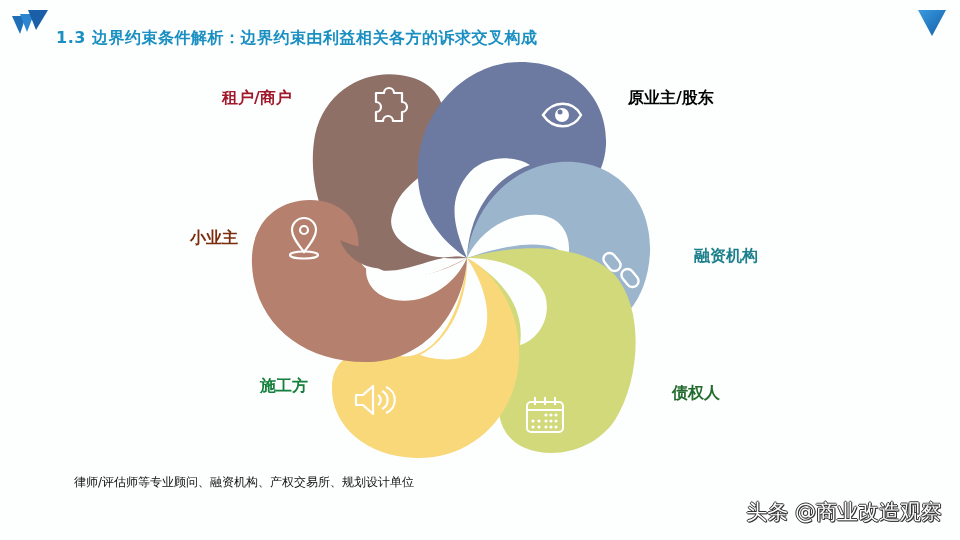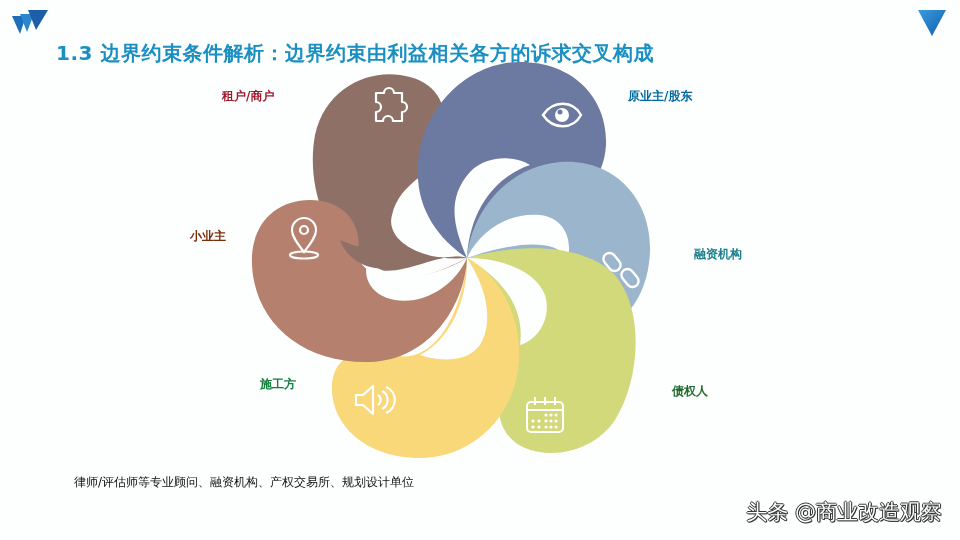--- a/index.html
+++ b/index.html
@@ -1,21 +1,21 @@
 <!DOCTYPE html>
 <html><head>
 <meta charset="utf-8">
 <style>
   html,body{margin:0;padding:0;background:#fdfefe;}
   body{width:960px;height:540px;position:relative;overflow:hidden;font-family:"DejaVu Sans","Liberation Sans",sans-serif;}
   .logo{position:absolute;left:12px;top:10px;width:36px;height:28px;}
   .corner-tri{position:absolute;right:14px;top:10px;width:28px;height:26px;}
-  .title{position:absolute;left:56px;top:40px;font-size:20px;font-weight:bold;color:#1a8fc1;letter-spacing:0.5px;white-space:nowrap;}
+  .title{position:absolute;left:56px;top:28px;font-size:16px;font-weight:bold;color:#1a8fc1;letter-spacing:0.5px;white-space:nowrap;}
   .diagram{position:absolute;left:0;top:0;width:960px;height:540px;}
-  .label{position:absolute;font-size:12px;font-weight:bold;white-space:nowrap;}
+  .label{position:absolute;font-size:16px;font-weight:bold;white-space:nowrap;}
   .footer-note{position:absolute;left:74px;top:474px;font-size:12px;color:#111;white-space:nowrap;}
   .watermark{position:absolute;right:18px;top:498px;font-size:21px;color:#fff;white-space:nowrap;
     text-shadow:1px 1px 0 #333,-1px 0 0 #333,0 -1px 0 #333,1px 0 0 #333,0 1px 0 #333;}
 </style>
 </head>
 <body>
 
 <svg class="logo" viewBox="0 0 36 28">
   <polygon points="0,6 14,6 8,24" fill="#1f6fb8"></polygon>
   <polygon points="8,4 22,4 15,22" fill="#2b86cf"></polygon>
@@ -106,21 +106,21 @@
   </g>
 
   <g fill="none" stroke="#fff" stroke-width="2.2">
     <path d="M304,252 C296,242 292,236 292,230 a12,12 0 1 1 24,0 C316,236 312,242 304,252 Z"></path>
     <circle cx="304" cy="230" r="4"></circle>
     <ellipse cx="304" cy="255" rx="14" ry="3.5"></ellipse>
   </g>
 </svg>
 
 <div class="label" style="left:222px;top:88px;color:#a0192b;">租户/商户</div>
-<div class="label" style="left:628px;top:88px;color:#0369a1;text-align:center;">原业主/股东</div>
+<div class="label" style="left:628px;top:88px;color:#000000;text-align:center;">原业主/股东</div>
 <div class="label" style="left:694px;top:246px;color:#1b7f8c;">融资机构</div>
 <div class="label" style="left:672px;top:383px;color:#226b2e;">债权人</div>
 <div class="label" style="left:260px;top:376px;color:#15803d;">施工方</div>
 <div class="label" style="left:190px;top:228px;color:#7a2c0c;">小业主</div>
 
 <div class="footer-note">律师/评估师等专业顾问、融资机构、产权交易所、规划设计单位</div>
 
 <div class="watermark">头条 @商业改造观察</div>
 
 </body></html>

